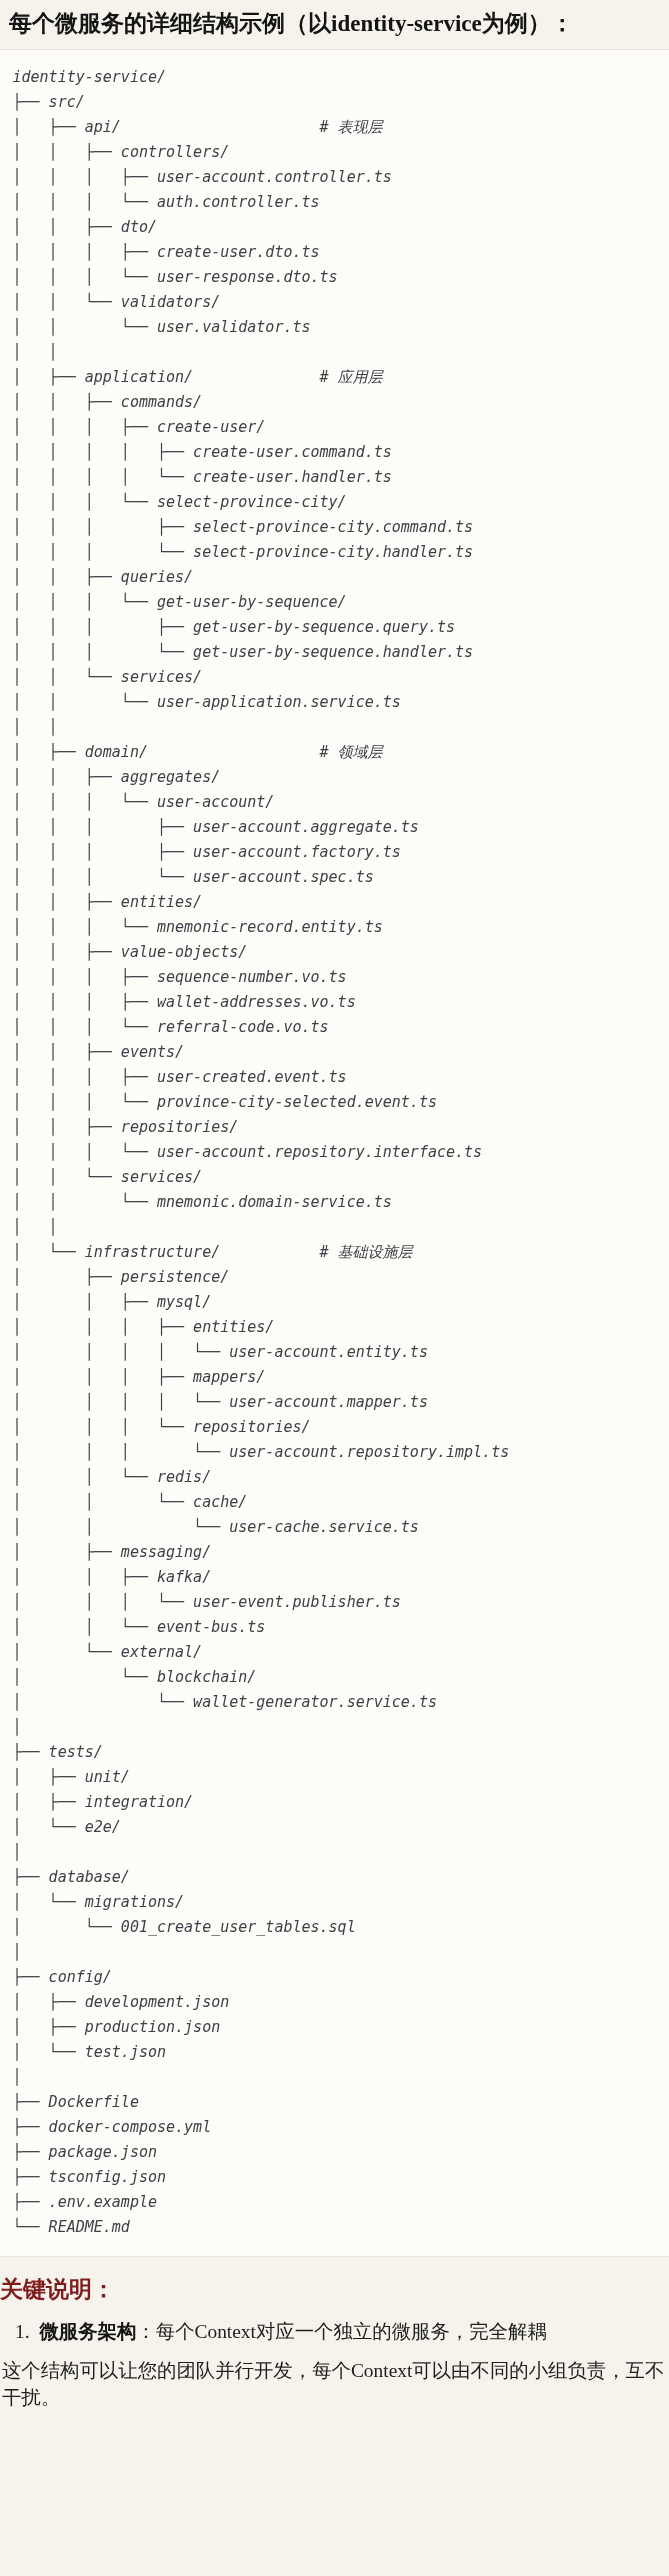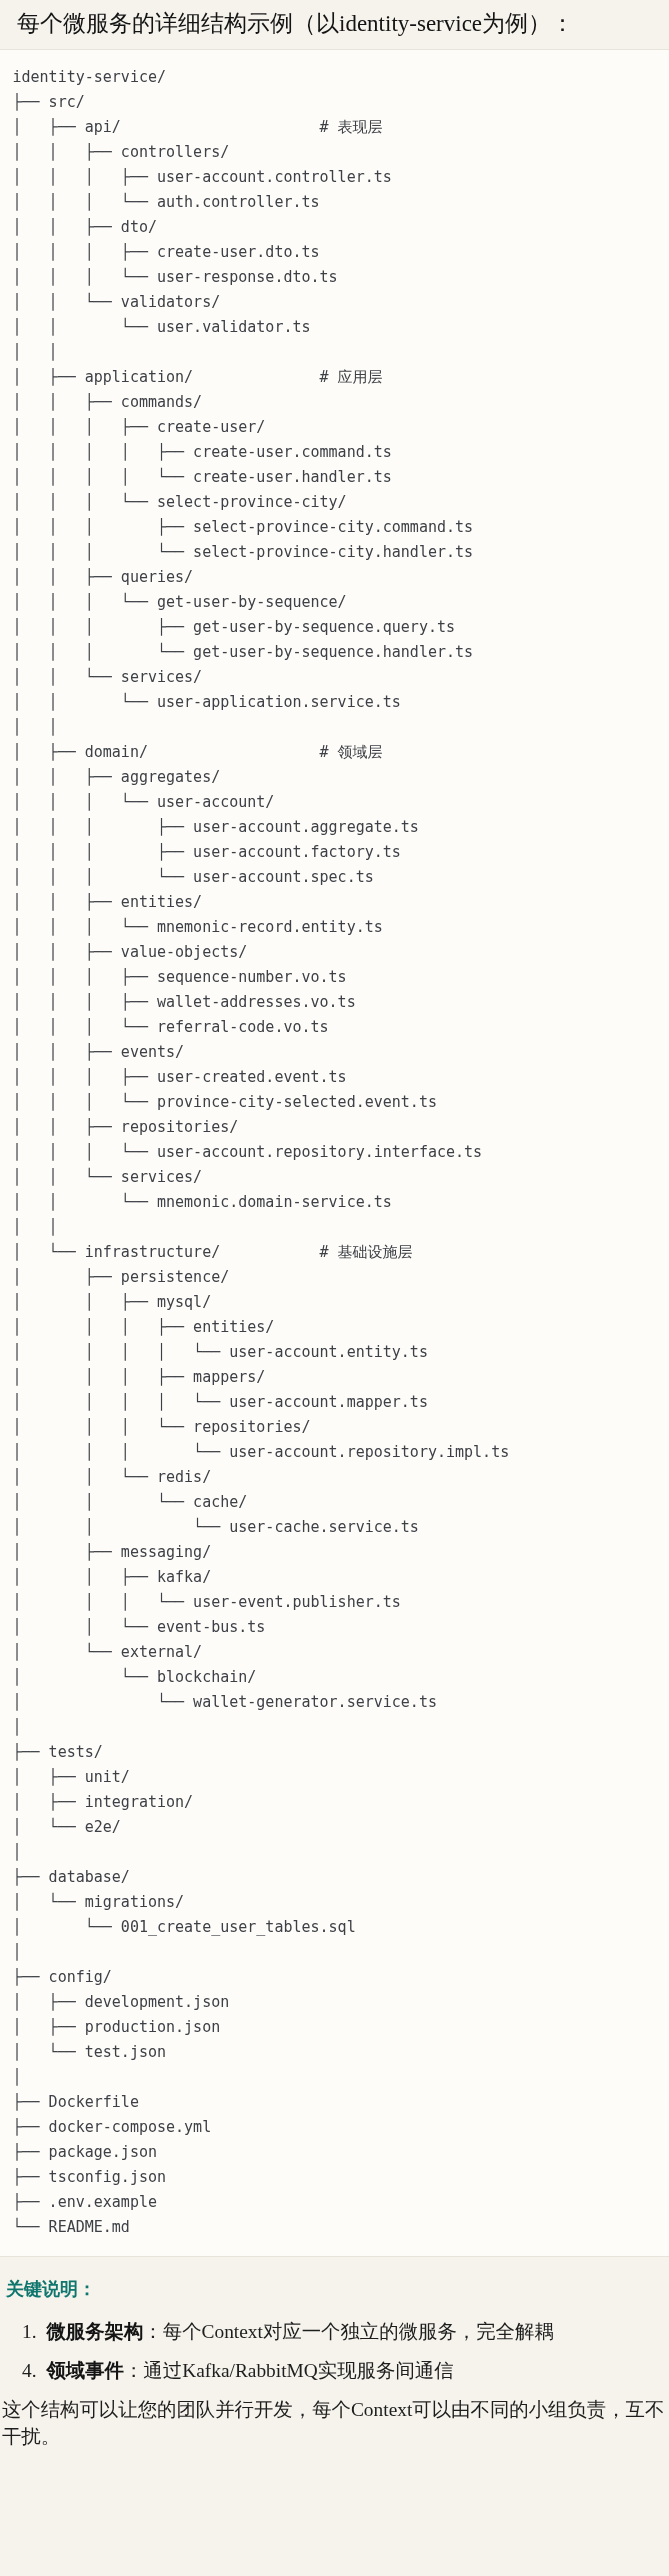--- a/index.html
+++ b/index.html
@@ -9,50 +9,51 @@
   body {
     width: 669px;
     min-height: 2576px;
     background: #f5f3ec;
     color: #1a1a1a;
     font-family: "Liberation Serif", "DejaVu Serif", serif;
     overflow-x: hidden;
   }
   .page-title {
     margin: 8.8px 0 11.3px 0;
-    padding-left: 17px;
+    padding-left: 9px;
     font-size: 23px;
-    font-weight: normal;
+    font-weight: bold;
     line-height: 29px;
     color: #141414;
   }
   .codeblock {
     background: #fdfcf8;
     border-top: 0.6px solid #e7e4db;
     border-bottom: 0.6px solid #e7e4db;
     padding: 15px 12.5px 15.6px 12.5px;
   }
   .codeblock pre {
     margin: 0;
     font-family: "DejaVu Sans Mono", "Liberation Mono", monospace;
     font-size: 15px;
     line-height: 25px;
     color: #3d4046;
     white-space: pre;
+    font-style: italic;
   }
   .notes-heading {
     margin: 21px 0 17.5px 0;
-    padding-left: 6px;
-    font-size: 18px;
+    padding-left: 0;
+    font-size: 23px;
     font-weight: bold;
     line-height: 23px;
-    color: #0f766e;
+    color: #7f1d1d;
   }
   .note-item {
-    padding-left: 22px;
+    padding-left: 15px;
     font-size: 19.4px;
     line-height: 27.5px;
     margin-bottom: 11.3px;
     color: #1e1e1e;
   }
   .note-num {
     display: inline-block;
     width: 24.4px;
   }
   .note-label {
@@ -161,19 +162,16 @@
 ├── .env.example
 └── README.md</pre>
 </div>
 
 <h3 class="notes-heading">关键说明：</h3>
 
 <div>
   <div class="note-item">
     <span class="note-num">1.</span><span class="note-label">微服务架构</span><span class="note-desc">：每个Context对应一个独立的微服务，完全解耦</span>
   </div>
-  <div class="note-item">
-    <span class="note-num">4.</span><span class="note-label">领域事件</span><span class="note-desc">：通过Kafka/RabbitMQ实现服务间通信</span>
-  </div>
 </div>
 
 <p class="closing">这个结构可以让您的团队并行开发，每个Context可以由不同的小组负责，互不干扰。</p>
 
 
 </body></html>

